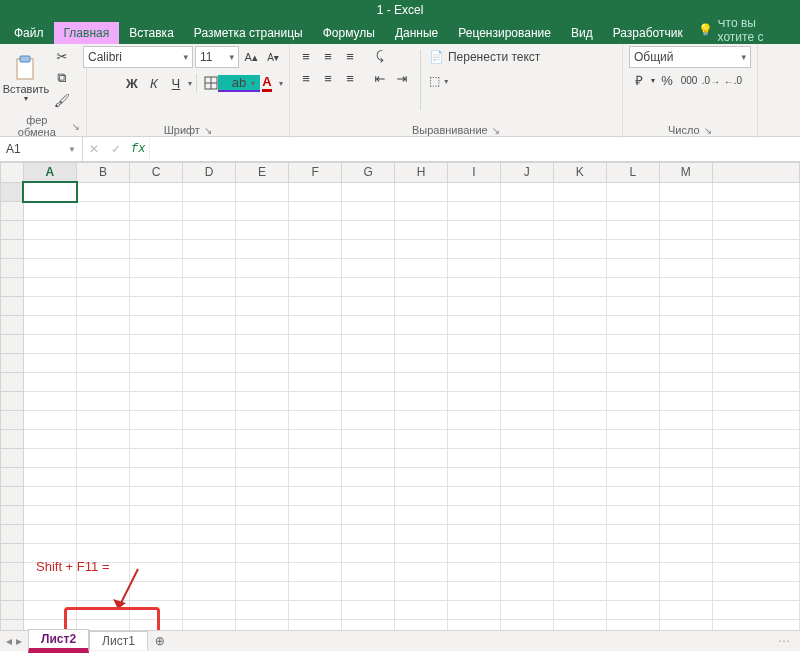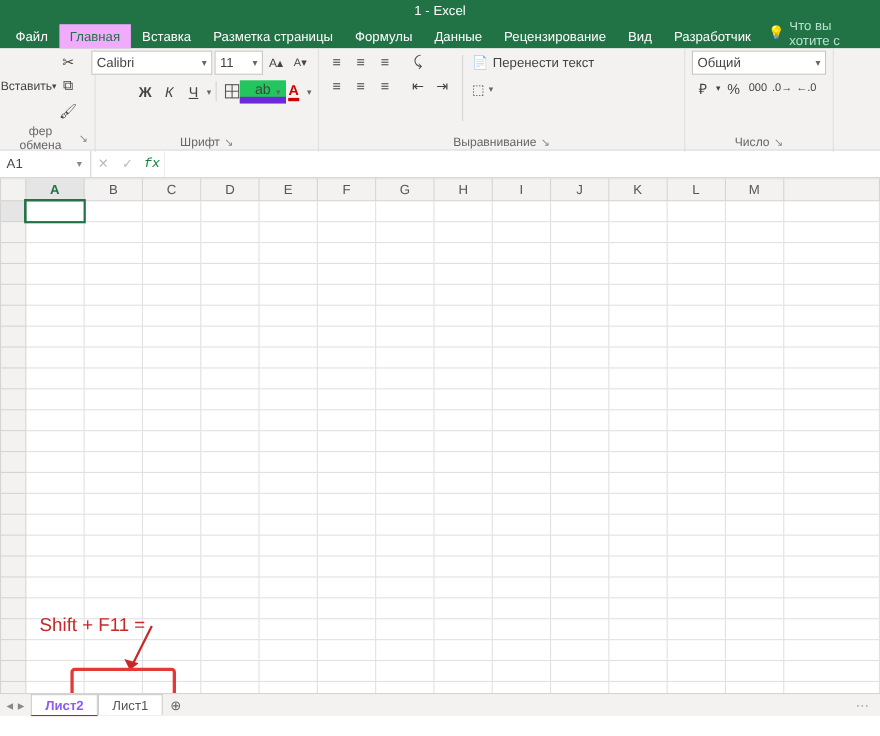--- a/index.html
+++ b/index.html
@@ -7,21 +7,21 @@
 .tabbar{height:24px;background:#217346;display:flex;align-items:flex-end;padding-left:4px}
 .rtab{padding:4px 10px;color:#fff;font-size:12px;cursor:pointer;white-space:nowrap}
 .rtab.active{background:#f0abfc;color:#217346}
 .tellme{margin-left:auto;display:flex;align-items:center;color:#b7e0cd;font-size:12px;padding:0 6px;gap:4px}
 .ribbon{height:92px;background:#f3f2f1;border-bottom:1px solid #d4d4d4;display:flex}
 .rgroup{display:flex;flex-direction:column;border-right:1px solid #e1dfdd;padding:2px 6px 0 6px;height:100%}
 .rgroup-body{flex:1;display:flex;align-items:flex-start;gap:6px}
 .rgroup-label{font-size:11px;color:#666;text-align:center;padding:2px 0;display:flex;align-items:center;justify-content:center;gap:4px}
 .vstack{display:flex;flex-direction:column;gap:2px}
 .hstack{display:flex;flex-direction:row;align-items:center;gap:2px}
-.big-btn{display:flex;flex-direction:row;align-items:center;justify-content:center;width:48px;height:66px;font-size:11px;text-align:center;line-height:1.1;cursor:pointer}
+.big-btn{display:flex;flex-direction:column;align-items:center;justify-content:center;width:48px;height:66px;font-size:11px;text-align:center;line-height:1.1;cursor:pointer}
 .ibtn{width:20px;height:20px;display:inline-flex;align-items:center;justify-content:center;cursor:pointer;border-radius:2px;font-size:13px}
 .combo{height:20px;border:1px solid #c8c6c4;background:#fff;display:flex;align-items:center;padding:0 4px;font-size:12px}
 .combo .dd{margin-left:auto;font-size:9px;color:#666}
 .sep-v{width:1px;background:#d4d4d4;height:60px;margin:4px 2px}
 .align-grid{display:grid;grid-template-columns:repeat(3,20px);grid-auto-rows:20px;gap:2px}
 .chk-row{display:flex;align-items:center;gap:4px;height:22px;font-size:12px;white-space:nowrap;cursor:pointer}
 .launch{font-size:10px;color:#888;cursor:pointer}
 .namebox-row{height:24px;background:#fff;border-bottom:1px solid #d4d4d4;display:flex;align-items:center}
 .namebox{width:70px;border-right:1px solid #d4d4d4;height:100%;display:flex;align-items:center;padding:0 6px;font-size:12px}
 .namebox .dd{margin-left:auto;font-size:8px;color:#888}
@@ -34,24 +34,24 @@
 .grid th{background:#f3f2f1;border:1px solid #d4d4d4;font-weight:normal;color:#555;font-size:12px;height:18px;padding:0}
 .grid th.rowh{width:22px}
 .grid th.colh{width:54px}
 .grid td{border:1px solid #e1e1e1;height:18px;width:54px;padding:0}
 th.colh.sel,th.rowh.sel{background:#e5e5e5;color:#217346;font-weight:600;border-bottom:2px solid #217346}
 th.rowh.sel{border-bottom:1px solid #d4d4d4;border-right:2px solid #217346}
 td.selcell{outline:2px solid #217346;outline-offset:-1px}
 .sheet-tabs{height:20px;background:#f3f2f1;border-top:1px solid #d4d4d4;display:flex;align-items:center;font-size:12px}
 .navset{display:flex;gap:4px;padding:0 6px;color:#888}
 .stab{padding:2px 12px;border:1px solid #ccc;border-bottom:none;background:#fff;margin-top:-1px;cursor:pointer;color:#555}
-.stab.active{border-bottom:1px solid #be185d;color:#8b5cf6;font-weight:600}
+.stab.active{border-bottom:5px solid #be185d;color:#701a75;font-weight:600}
 .addsheet{width:22px;text-align:center;color:#666;cursor:pointer;border:1px solid transparent}
 .redbox{position:absolute;border:3px solid #e53935;border-radius:4px;pointer-events:none}
-.annot-text{position:absolute;color:#c62828;font-size:17px;font-family:Arial}
+.annot-text{position:absolute;color:#c62828;font-size:13px;font-family:Arial}
 .arrow{position:absolute;pointer-events:none}
 .corner{width:22px;height:18px;background:#f3f2f1;border:1px solid #d4d4d4}
 svg{display:block}
 .dim{color:#bbb}
 </style>
 </head>
 <body>
 
 <div class="titlebar">
   <span>1 - Excel</span>
@@ -119,21 +119,21 @@
         <span class="sep-v" style="height:18px"></span>
         <span class="ibtn">
             <svg width="14" height="14">
               <rect x="1" y="1" width="12" height="12" fill="none" stroke="#555"></rect>
               <line x1="1" y1="7" x2="13" y2="7" stroke="#555"></line>
               <line x1="7" y1="1" x2="7" y2="13" stroke="#555"></line>
             </svg>
           </span>
         <span style="font-size:8px;color:#666">▾</span>
         <span class="ibtn">
-            <span style="background:#22c55e;border-bottom:6px solid #6d28d9;padding:0 14px">ab</span>
+            <span style="background:#14b8a6;border-bottom:2px solid #6d28d9;padding:0 14px">ab</span>
           </span>
         <span style="font-size:8px;color:#666">▾</span>
         <span class="ibtn">
             <span style="color:#c00;border-bottom:3px solid #c00;font-weight:bold">A</span>
           </span>
         <span style="font-size:8px;color:#666">▾</span>
       </div>
     </div>
     <div class="rgroup-label">
         <span>Шрифт</span>

